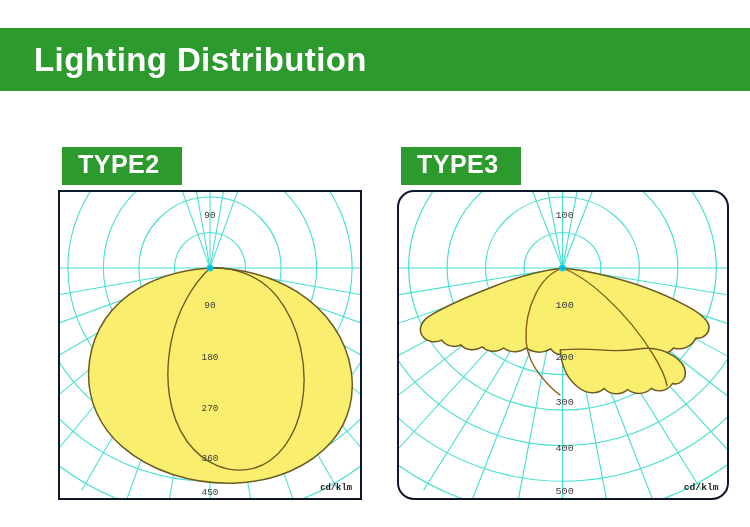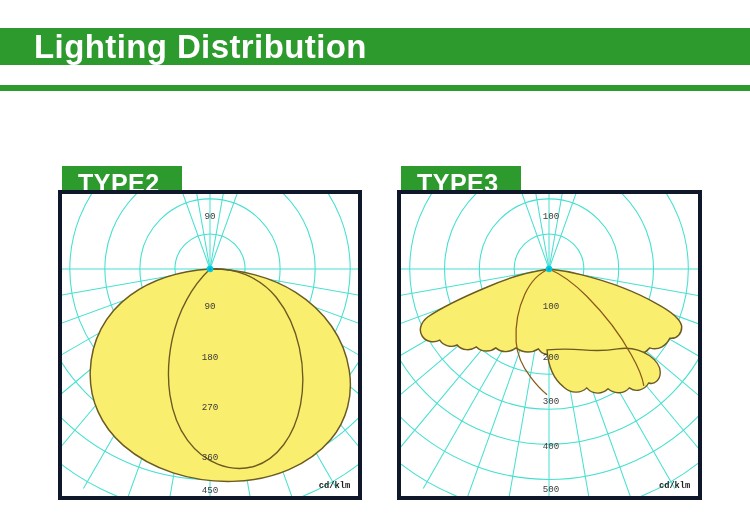--- a/index.html
+++ b/index.html
@@ -14,21 +14,21 @@
     overflow: hidden;
     position: relative;
   }
 
   
   .header-bar {
     position: absolute;
     left: 0;
     top: 28px;
     width: 750px;
-    height: 37px;
+    height: 63px;
     background: #2d9a2d;
     display: flex;
     align-items: center;
   }
   .header-title {
     color: #ffffff;
     font-size: 33px;
     font-weight: bold;
     letter-spacing: 0.4px;
     padding-left: 34px;
@@ -55,35 +55,34 @@
   .type-tag {
     display: inline-block;
     background: #2d9a2d;
     color: #ffffff;
     font-size: 25px;
     font-weight: bold;
     letter-spacing: 0.5px;
     padding: 3px 22px 5px 16px;
     line-height: 1.18;
     margin-left: 4px;
-    margin-top: 19px;
   }
 
   .chart-frame {
     position: absolute;
     top: 43px;
     left: 0;
     width: 304px;
     height: 310px;
-    border: 4px solid #0f172a;
+    border: 2px solid #0f172a;
     background: #ffffff;
     box-sizing: border-box;
     overflow: hidden;
   }
-  .panel-type3 .chart-frame { width: 305px; }
+  .panel-type3 .chart-frame { width: 332px; border-radius: 17px; }
 
   .chart-svg {
     display: block;
     width: 100%;
     height: 100%;
   }
 
   .axis-label {
     font-family: "Liberation Mono", monospace;
     font-size: 9.5px;

